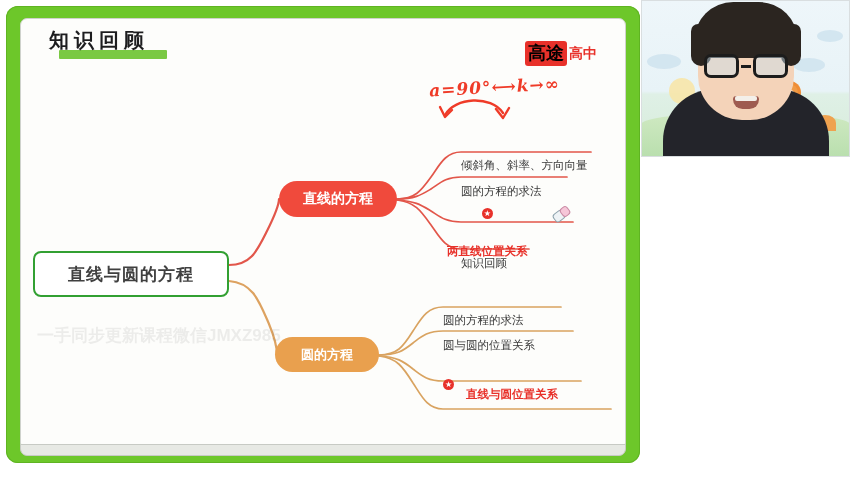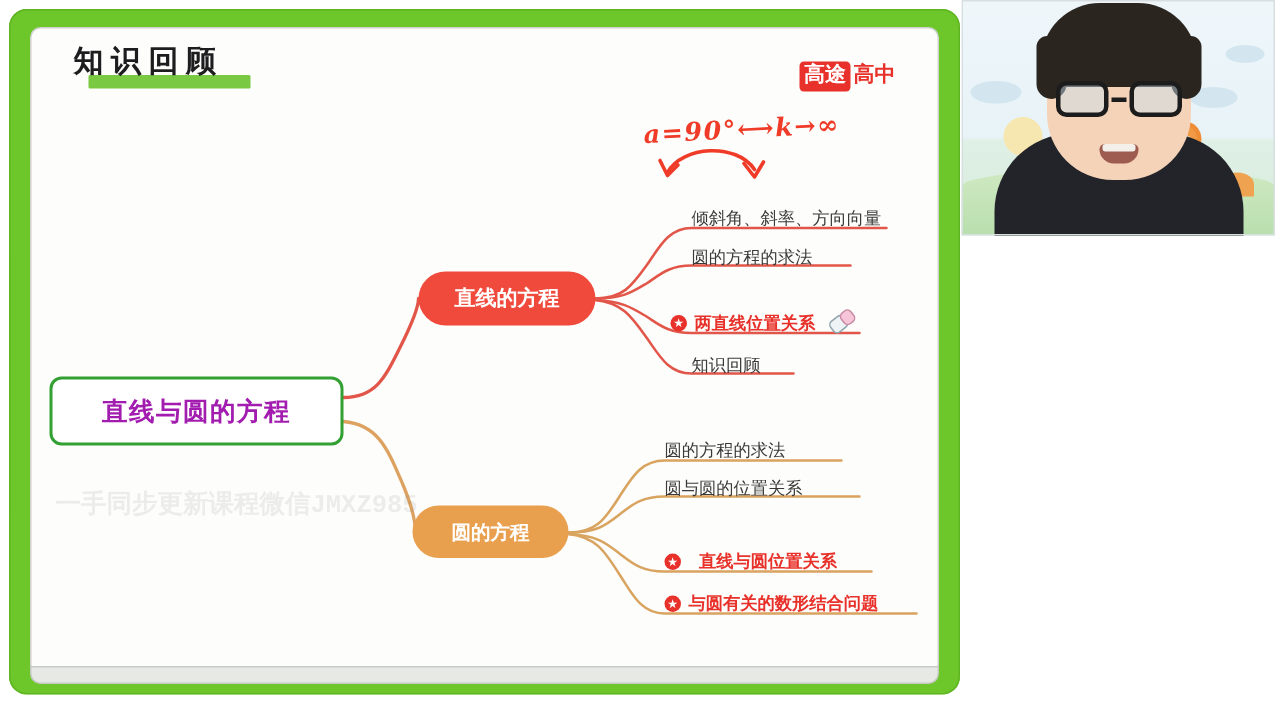--- a/index.html
+++ b/index.html
@@ -34,57 +34,57 @@
     font-family: "DejaVu Sans", "Liberation Sans", sans-serif;
   }
   .title-bar {
     position: absolute; left: 10px; top: 20px; width: 108px; height: 9px;
     background: #7ac943; z-index: 1; border-radius: 1px;
   }
 
   
   .logo { position: absolute; right: 28px; top: 22px; display: flex; align-items: center; gap: 2px; }
   .logo-badge {
-    background: #e8312a; color: #ffffff; font-size: 14px; font-weight: bold;
+    background: #e8312a; color: #000000; font-size: 18px; font-weight: bold;
     padding: 1px 3px; border-radius: 3px; letter-spacing: 0px; line-height: 1.25;
     font-family: "DejaVu Sans", sans-serif;
   }
   .logo-text {
     color: #e8312a; font-size: 14px; font-weight: bold; line-height: 1.25;
     font-family: "DejaVu Sans", sans-serif;
   }
 
   
   .map { position: absolute; left: 0; top: 0; width: 606px; height: 432px; }
   .map svg { position: absolute; left: 0; top: 0; }
 
   .node {
     position: absolute; display: flex; align-items: center; justify-content: center;
     color: #fff; font-weight: bold; border-radius: 30px; white-space: nowrap;
     font-family: "DejaVu Sans", "Liberation Sans", sans-serif;
   }
   .node-root {
     left: 12px; top: 232px; width: 196px; height: 46px;
     background: #ffffff; border: 2px solid #32a032; border-radius: 8px;
-    color: #a21caf; font-size: 17px; letter-spacing: 1px;
+    color: #404040; font-size: 17px; letter-spacing: 1px;
   }
   .node-red {
     left: 258px; top: 162px; width: 118px; height: 36px;
     background: #f04a3c; font-size: 14px;
   }
   .node-orange {
     left: 254px; top: 318px; width: 104px; height: 35px;
     background: #e9a04e; font-size: 13px;
   }
 
   .leaf {
     position: absolute; display: flex; align-items: center; gap: 5px;
     white-space: nowrap; font-family: "DejaVu Sans", "Liberation Sans", sans-serif;
   }
-  .leaf-label { font-size: 11.5px; color: #3a3a3a; }
+  .leaf-label { font-size: 11.5px; color: #3a3a3a; margin-top: 20px; }
   .leaf.hl .leaf-label { color: #e8312a; font-weight: bold; }
   .bullet {
     width: 11px; height: 11px; border-radius: 50%;
     background: #e8312a; position: relative; flex: none;
   }
   .bullet::after {
     content: "\2605"; position: absolute; left: 0; top: 0; width: 11px; height: 11px;
     color: #fff; font-size: 8px; line-height: 11px; text-align: center;
   }
 
@@ -95,21 +95,21 @@
     font-family: "DejaVu Serif", serif; letter-spacing: 1px; white-space: nowrap;
     transform: rotate(-3deg);
   }
 
   
   .cursor-eraser { position: absolute; left: 529px; top: 196px; transform: rotate(-38deg); }
 
   
   .wm {
     position: absolute; color: rgba(120,120,120,0.13); font-weight: bold;
-    white-space: nowrap; font-family: Liberation Mono, monospace;
+    white-space: nowrap; font-family: Liberation Sans, sans-serif;
   }
   .wm-1 { left: 16px; top: 305px; font-size: 17px; }
   .wm-2 { left: 20px; top: 428px; font-size: 16px; }
 
   
   .cam {
     position: absolute; left: 641px; top: 0; width: 209px; height: 157px;
     overflow: hidden; background: #eaf3f8;
   }
   .cam-sky { position: absolute; inset: 0; background: linear-gradient(#eef6fa 0%, #e8f3f7 58%, #dff0e6 60%, #d6ecd9 100%); }
@@ -201,41 +201,37 @@
         <div class="node node-red">
           <span>直线的方程</span>
         </div>
 
         <div class="leaf" style="left:440px; top:119px;">
           <span class="leaf-label">倾斜角、斜率、方向向量</span>
         </div>
         <div class="leaf" style="left:440px; top:145px;">
           <span class="leaf-label">圆的方程的求法</span>
         </div>
-        <div class="leaf hl" style="left:426px; top:189px;">
+        <div class="leaf hl" style="left:426px; top:189px;flex-direction:column;">
           <span class="bullet"></span>
           <span class="leaf-label">两直线位置关系</span>
         </div>
         <div class="leaf" style="left:440px; top:217px;">
           <span class="leaf-label">知识回顾</span>
         </div>
 
         <div class="leaf" style="left:422px; top:274px;justify-content:center;">
           <span class="leaf-label">圆的方程的求法</span>
         </div>
         <div class="leaf" style="left:422px; top:299px;justify-content:center;">
           <span class="leaf-label">圆与圆的位置关系</span>
         </div>
         <div class="leaf hl" style="left:422px; top:348px;gap:12px;">
           <span class="bullet"></span>
           <span class="leaf-label">直线与圆位置关系</span>
-        </div>
-        <div class="leaf hl" style="left:422px; top:376px;">
-          <span class="bullet"></span>
-          <span class="leaf-label">与圆有关的数形结合问题</span>
         </div>
 
         <div class="hand">a=90°⟷k→∞</div>
 
         <div class="cursor-eraser">
           <svg width="20" height="14" viewBox="0 0 20 14">
             <rect x="1" y="2" width="11" height="9" rx="3" fill="#eef3f6" stroke="#8fa4ae" stroke-width="1"></rect>
             <rect x="10" y="2" width="8" height="9" rx="3" fill="#f6c6d8" stroke="#c98aa4" stroke-width="1"></rect>
           </svg>
         </div>

